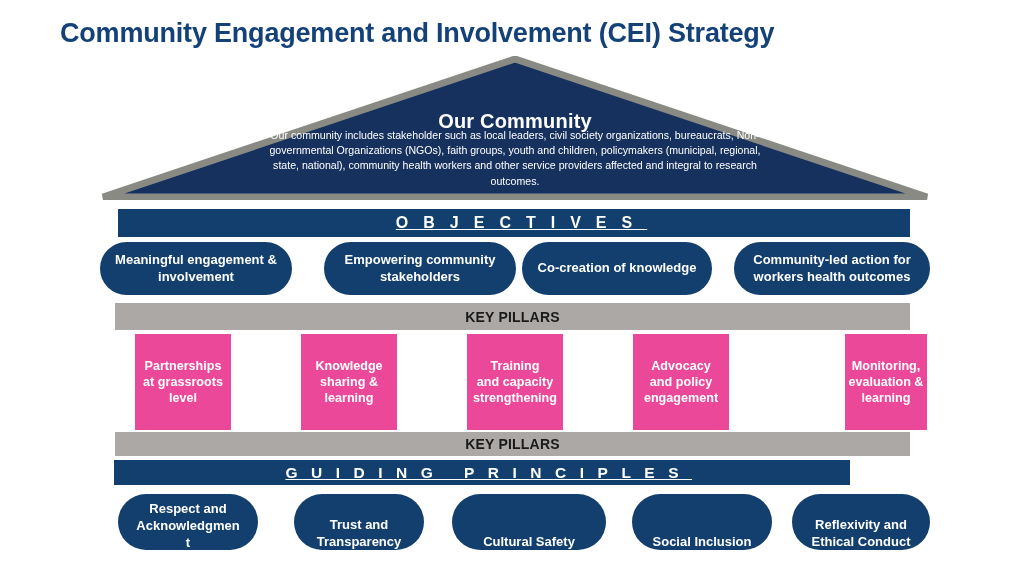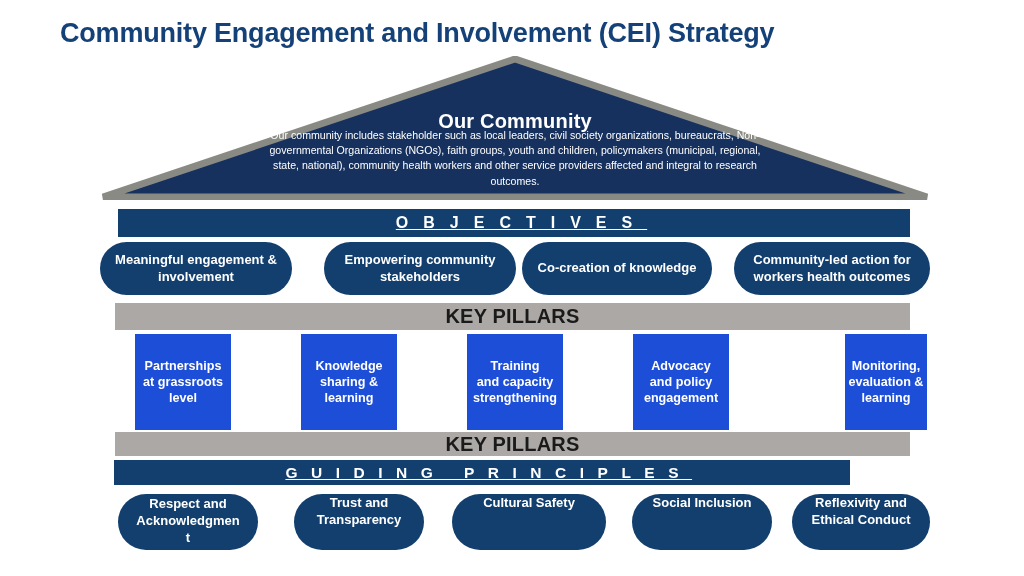--- a/index.html
+++ b/index.html
@@ -97,21 +97,21 @@
     height: 25px;
     letter-spacing: 13.5px;
     text-indent: 13.5px;
     font-size: 15.5px;
   }
 
   .band-gray {
     position: absolute;
     background: #aba8a5;
     color: #1a1a1a;
-    font-size: 20px;
+    font-size: 14px;
     font-weight: bold;
     display: flex;
     align-items: center;
     justify-content: center;
     letter-spacing: 0.2px;
   }
   .band-pillars-top {
     left: 115px;
     top: 303px;
     width: 795px;
@@ -143,21 +143,21 @@
   .pill .txt { padding: 0 8px; }
 
   .obj-0 { left: 100px;  width: 192px; }
   .obj-1 { left: 324px;  width: 192px; }
   .obj-2 { left: 522px;  width: 190px; }
   .obj-3 { left: 734px;  width: 196px; }
 
   
   .pillar {
     position: absolute;
-    background: #1d4ed8;
+    background: #ec4899;
     color: #ffffff;
     top: 334px;
     height: 96px;
     display: flex;
     align-items: center;
     justify-content: center;
     text-align: center;
     font-size: 12.6px;
     font-weight: bold;
     line-height: 16px;
@@ -174,21 +174,21 @@
 
   
   .cap {
     position: absolute;
     background: #123f6e;
     color: #ffffff;
     border-radius: 30px;
     top: 494px;
     height: 56px;
     display: flex;
-    align-items: flex-start;
+    align-items: flex-end;
     justify-content: center;
     text-align: center;
     font-size: 13px;
     font-weight: bold;
     line-height: 17px;
   }
   .cap .txt { padding: 0 6px; white-space: nowrap; }
 
   .gp-0 { left: 118px; width: 140px; }
   .gp-1 { left: 294px; width: 130px; }

